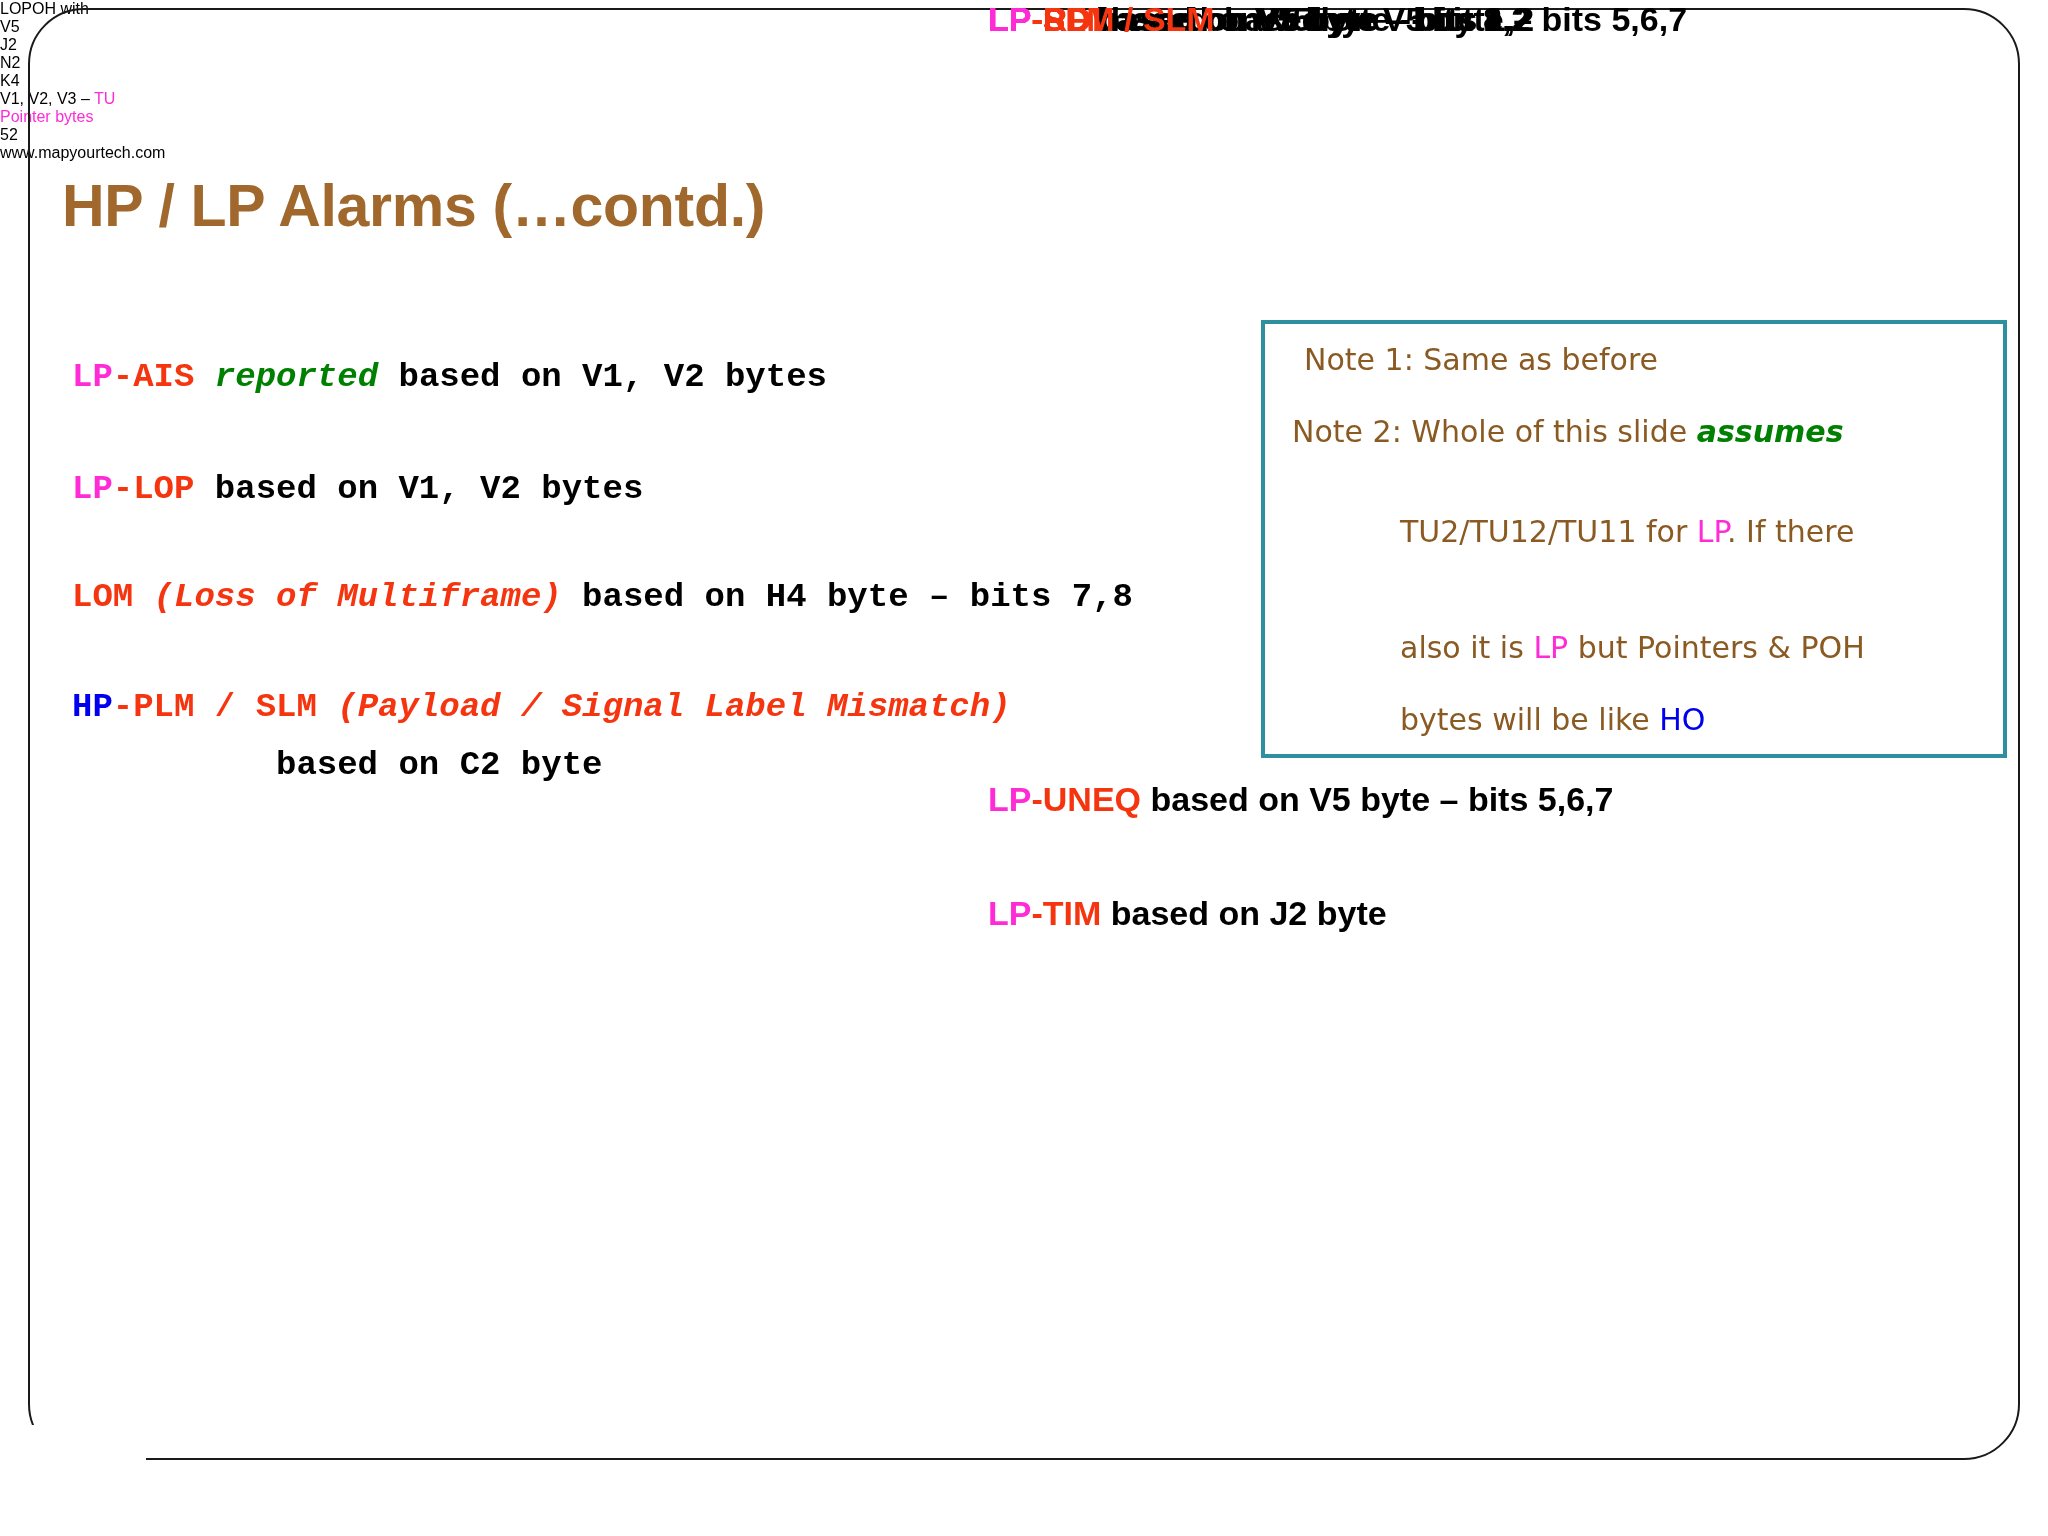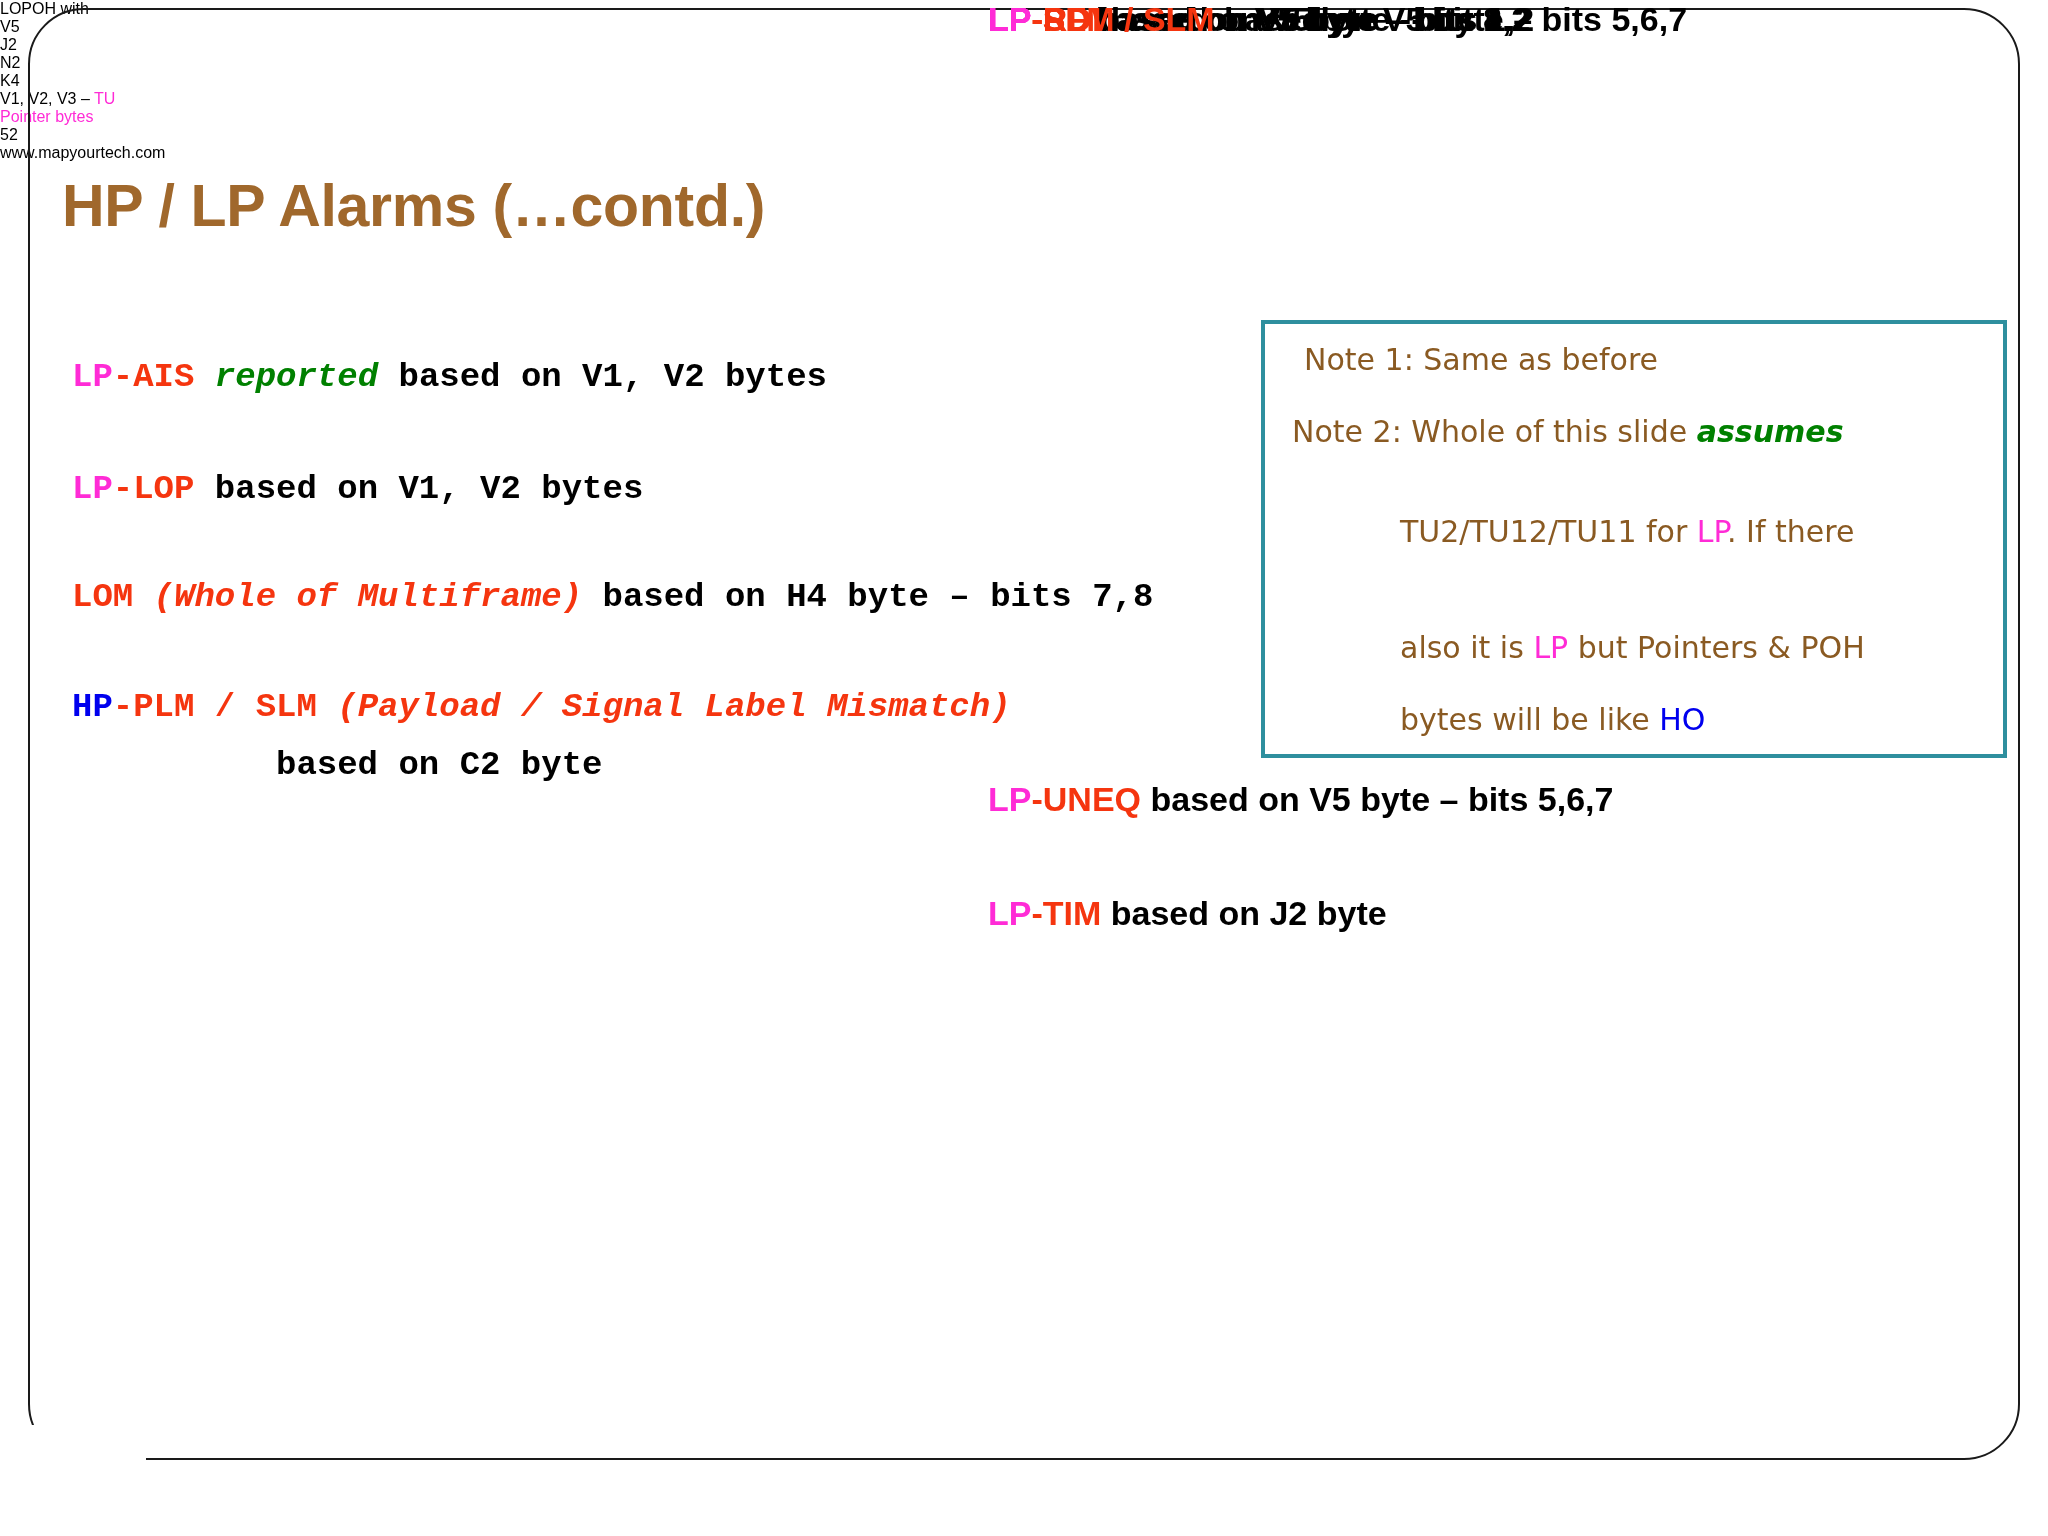--- a/index.html
+++ b/index.html
@@ -214,21 +214,21 @@
 
   <div class="line alarm-left" id="alarm-lp-ais">
     <span class="m">LP</span><span class="r">-AIS</span><span>&nbsp;</span><span class="g">reported</span><span> based on V1, V2 bytes</span>
   </div>
 
   <div class="line alarm-left" id="alarm-lp-lop">
     <span class="m">LP</span><span class="r">-LOP</span><span>  based on V1, V2 bytes</span>
   </div>
 
   <div class="line alarm-left" id="alarm-lom">
-    <span class="r">LOM</span><span class="ri"> (Whole of Multiframe)</span><span> based on H4 byte – bits 7,8</span>
+    <span class="r">LOM</span><span class="ri"> (Loss of Multiframe)</span><span> based on H4 byte – bits 7,8</span>
   </div>
 
   <div class="line alarm-left" id="alarm-hp-plm">
     <span class="b">HP</span><span class="r">-PLM / SLM</span><span class="ri"> (Payload / Signal Label Mismatch)</span>
   </div>
 
   <div class="line alarm-left" id="alarm-hp-plm-2">based on C2 byte</div>
 
   <div id="note-box"></div>
 

